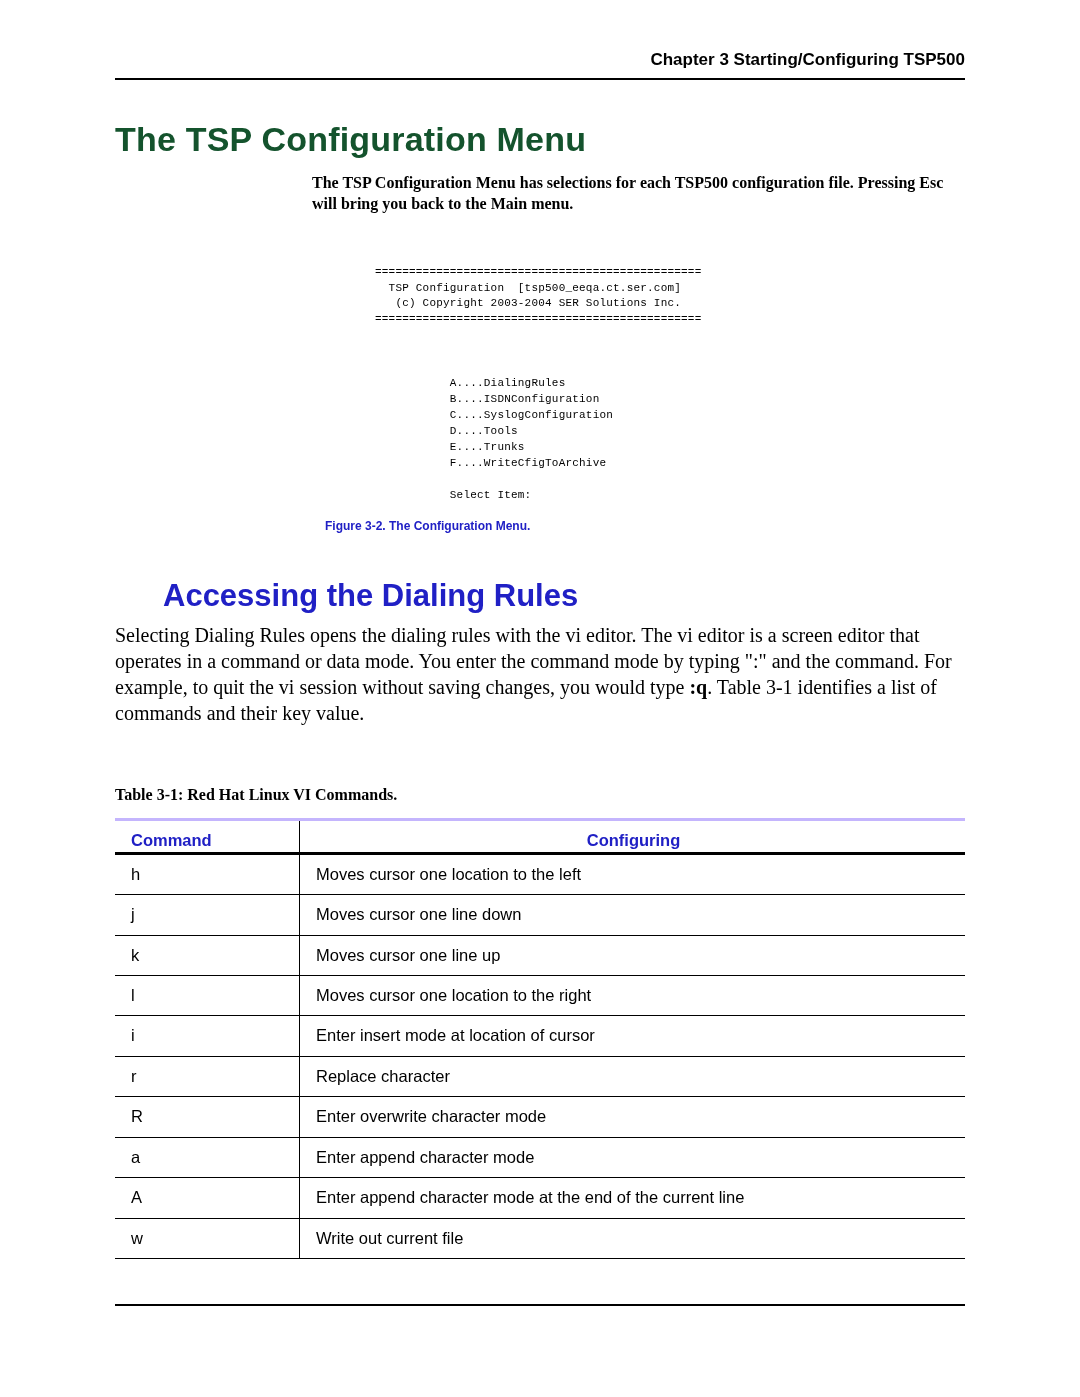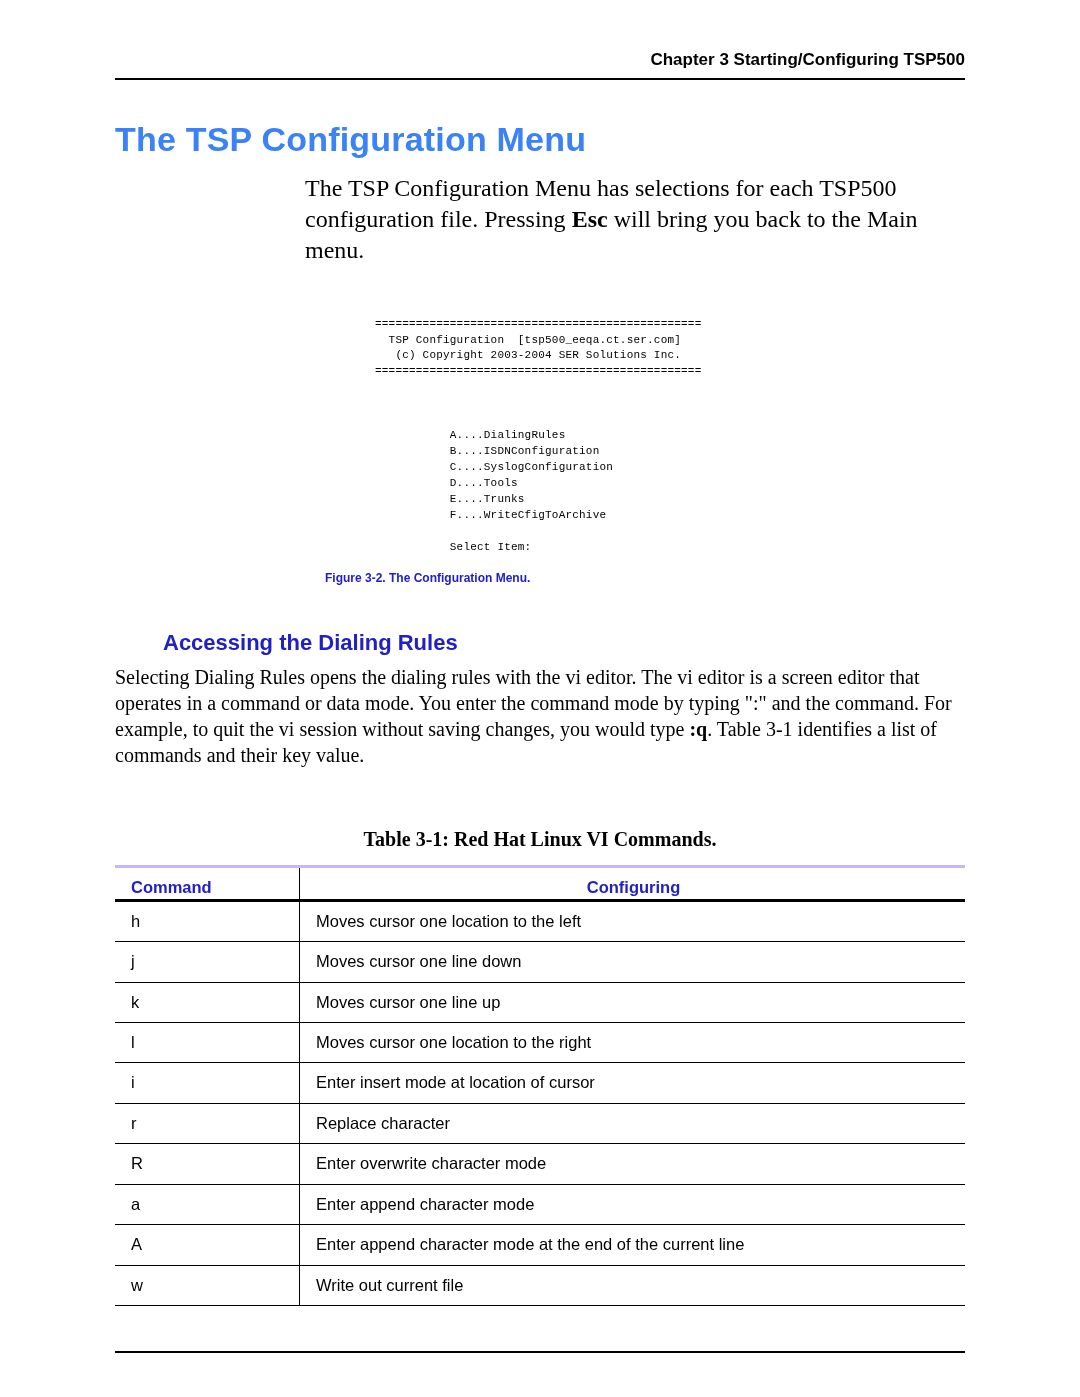--- a/index.html
+++ b/index.html
@@ -17,34 +17,35 @@
   .header {
     text-align: right;
     font-family: Arial, Helvetica, sans-serif;
     font-weight: bold;
     font-size: 17px;
     padding-bottom: 8px;
     border-bottom: 2px solid #000;
     margin-bottom: 40px;
   }
   h1.main {
-    color: #3b82f6;
+    color: #14532d;
     font-family: Arial, Helvetica, sans-serif;
     font-weight: bold;
     font-size: 34px;
     margin: 0 0 14px 0;
     letter-spacing: 0.2px;
   }
   .body-indent {
     margin-left: 190px;
   }
   .body-para {
-    font-size: 24px;
+    font-size: 16px;
     line-height: 1.3;
-    margin: 0 0 50px 0;
+    margin: 0 0 50px 7px;
+    font-weight: bold;
   }
   .terminal {
     font-family: "Courier New", monospace;
     font-size: 11px;
     line-height: 1.45;
     margin-left: 70px;
     margin-bottom: 15px;
     white-space: pre;
     letter-spacing: 0.2px;
   }
@@ -53,21 +54,21 @@
     font-family: Arial, Helvetica, sans-serif;
     font-weight: bold;
     font-size: 12px;
     margin-left: 20px;
     margin-bottom: 45px;
   }
   h2.sub {
     color: #2020c5;
     font-family: Arial, Helvetica, sans-serif;
     font-weight: bold;
-    font-size: 22px;
+    font-size: 31px;
     margin: 0 0 8px 48px;
   }
   .two-col {
     display: flex;
     align-items: flex-start;
   }
   .side-col {
     width: 190px;
     flex: 0 0 190px;
     padding-top: 36px;
@@ -94,22 +95,22 @@
     flex: 1;
   }
   .main-para {
     font-size: 20px;
     line-height: 1.3;
     margin: 0 0 60px 0;
   }
   .table-caption {
     font-family: "Times New Roman", Times, serif;
     font-weight: bold;
-    font-size: 20px;
-    text-align: center;
+    font-size: 16px;
+    text-align: left;
     margin-bottom: 14px;
   }
   table.vi {
     width: 100%;
     border-collapse: collapse;
     font-family: Arial, Helvetica, sans-serif;
     font-size: 16.5px;
   }
   table.vi th {
     color: #2020c5;

